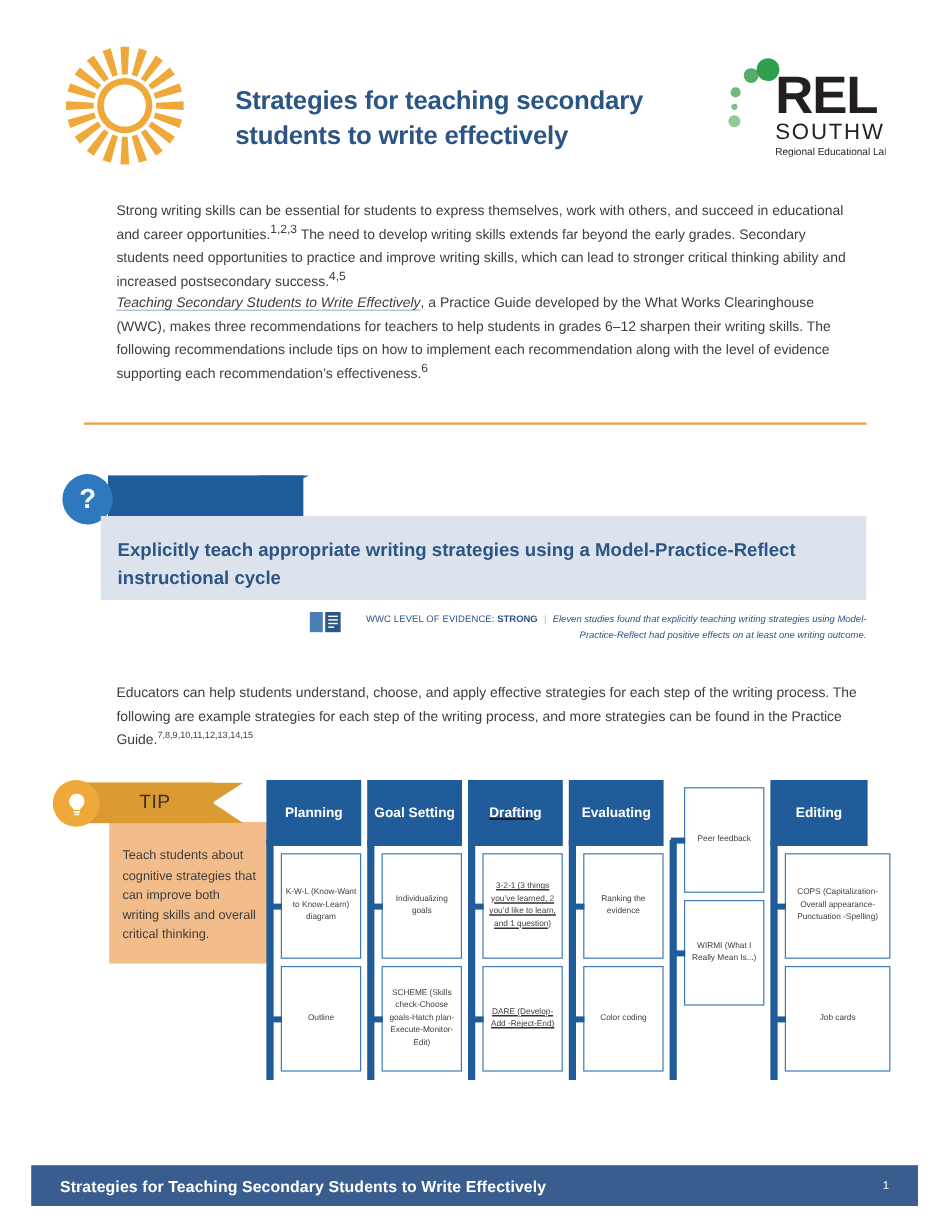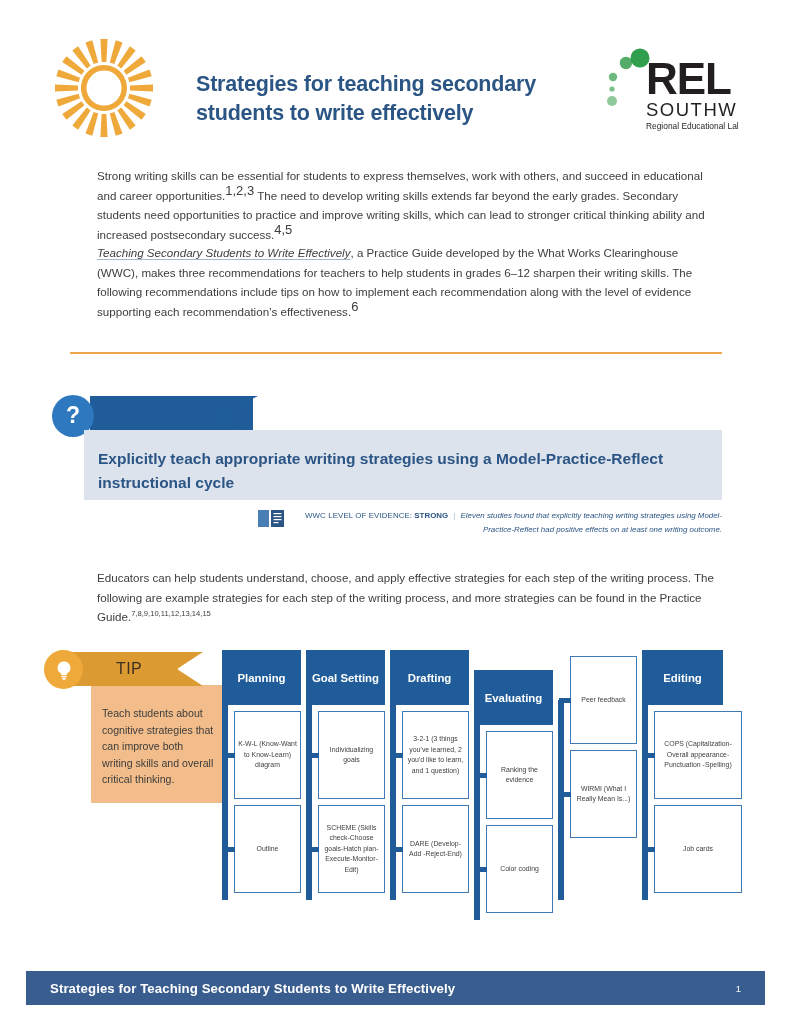--- a/index.html
+++ b/index.html
@@ -49,21 +49,21 @@
     position: absolute;
     left: 97px;
     width: 614px;
     font-size: 11.6px;
     line-height: 19.6px;
     color: #3d3d3d;
   }
   .intro.p1 { top: 166px; }
   .intro.p2 { top: 243px; }
   .intro sup {
-    font-size: 13px;
+    font-size: 10px;
     vertical-align: super;
     line-height: 0;
     margin-top: 30px;
   }
   .doc-link {
     color: #3d3d3d;
     font-style: italic;
     text-decoration: underline;
     text-decoration-color: #9fb9d4;
     text-underline-offset: 2px;
@@ -297,23 +297,23 @@
     top: 50%;
     margin-top: -2.5px;
     width: 12px; height: 5px;
     background: #1f5c99;
   }
   
   .col.c1 { width: 79px; }
   .col.c1 .cell { width: 67px; }
   .col.c2 { width: 79px; }
   .col.c2 .cell { width: 67px; }
-  .col.c3 { width: 79px; }
+  .col.c3 { width: 79px; text-decoration: underline; }
   .col.c3 .cell { width: 67px; }
-  .col.c4 { width: 79px; margin-top: 20px; }
+  .col.c4 { width: 79px; }
   .col.c4 .cell { width: 67px; }
   .col.c5 { width: 79px; }
   .col.c5 .cell { width: 67px; }
   .col.c6 { width: 81px; }
   .col.c6 .cell { width: 88px; }
 
   
   .footer {
     position: absolute;
     left: 26px; bottom: 19px;

